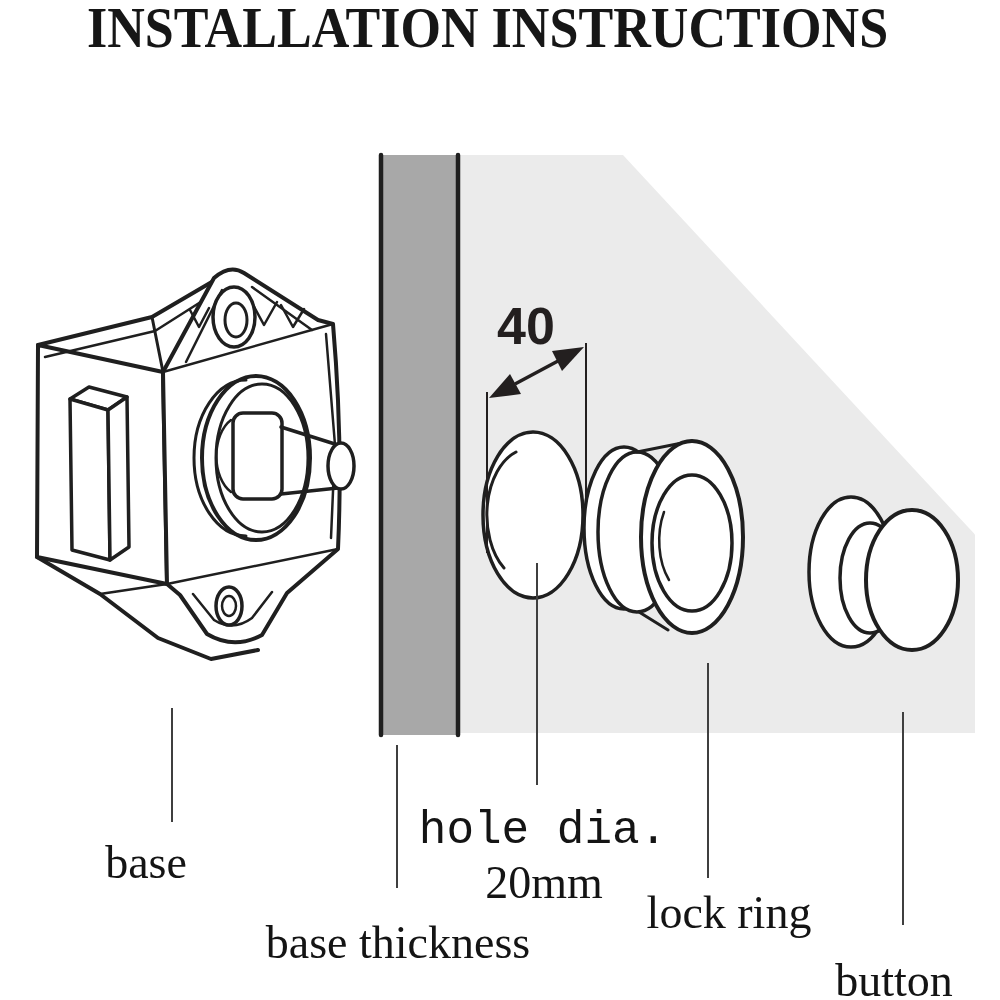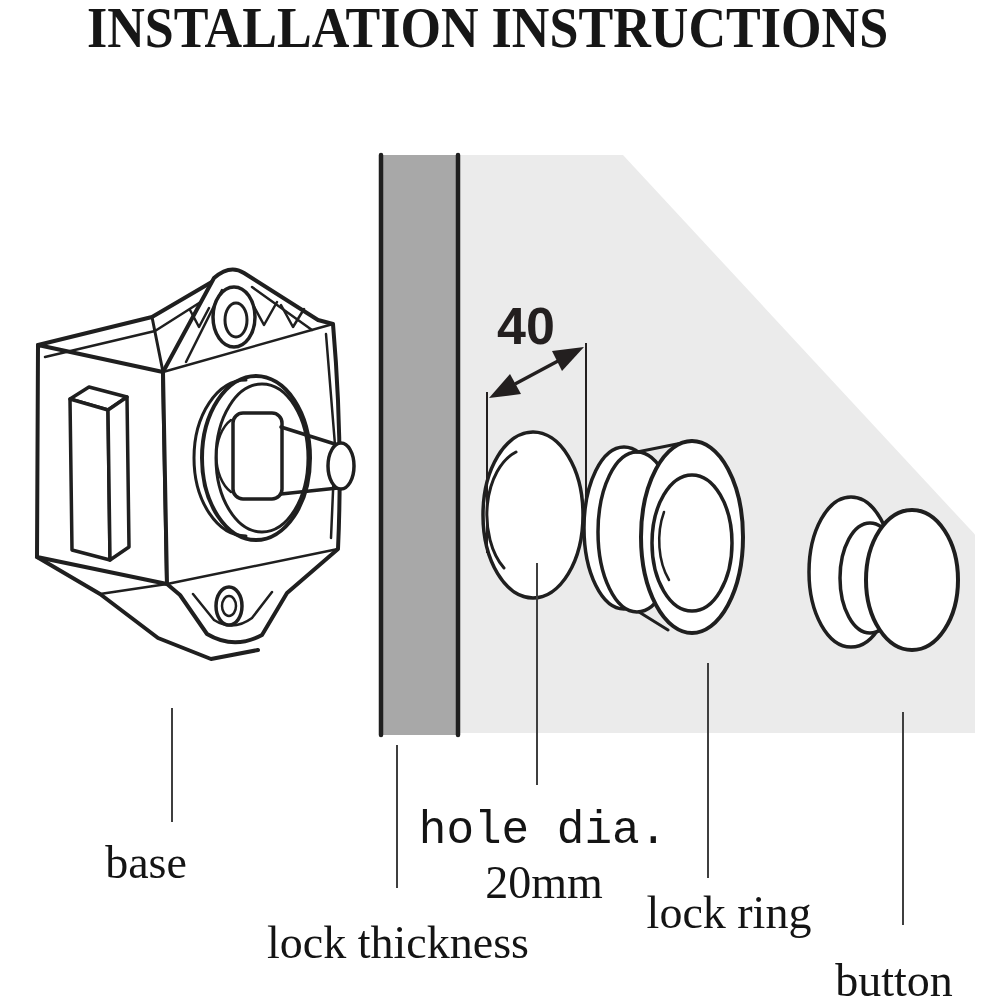--- a/index.html
+++ b/index.html
@@ -158,19 +158,19 @@
       <line x1="397" y1="745" x2="397" y2="888" class="leader"></line>
       <line x1="537" y1="563" x2="537" y2="785" class="leader"></line>
       <line x1="708" y1="663" x2="708" y2="878" class="leader"></line>
       <line x1="903" y1="712" x2="903" y2="925" class="leader"></line>
     </g>
   </svg>
 
   <div class="dim-value" style="left:526px; top:300px;">40</div>
 
   <div class="lbl" style="left:146px; top:839px;text-align:right;">base</div>
-  <div class="lbl" style="left:398px; top:919px;">lock thickness</div>
+  <div class="lbl" style="left:398px; top:919px;">base thickness</div>
   <div class="lbl" style="left:543px; top:807px;font-family:Liberation Mono, monospace;">hole dia.</div>
   <div class="lbl" style="left:544px; top:859px;">20mm</div>
   <div class="lbl" style="left:729px; top:889px;">lock ring</div>
   <div class="lbl" style="left:894px; top:957px;">button</div>
 
 </div>
 
 </body></html>

